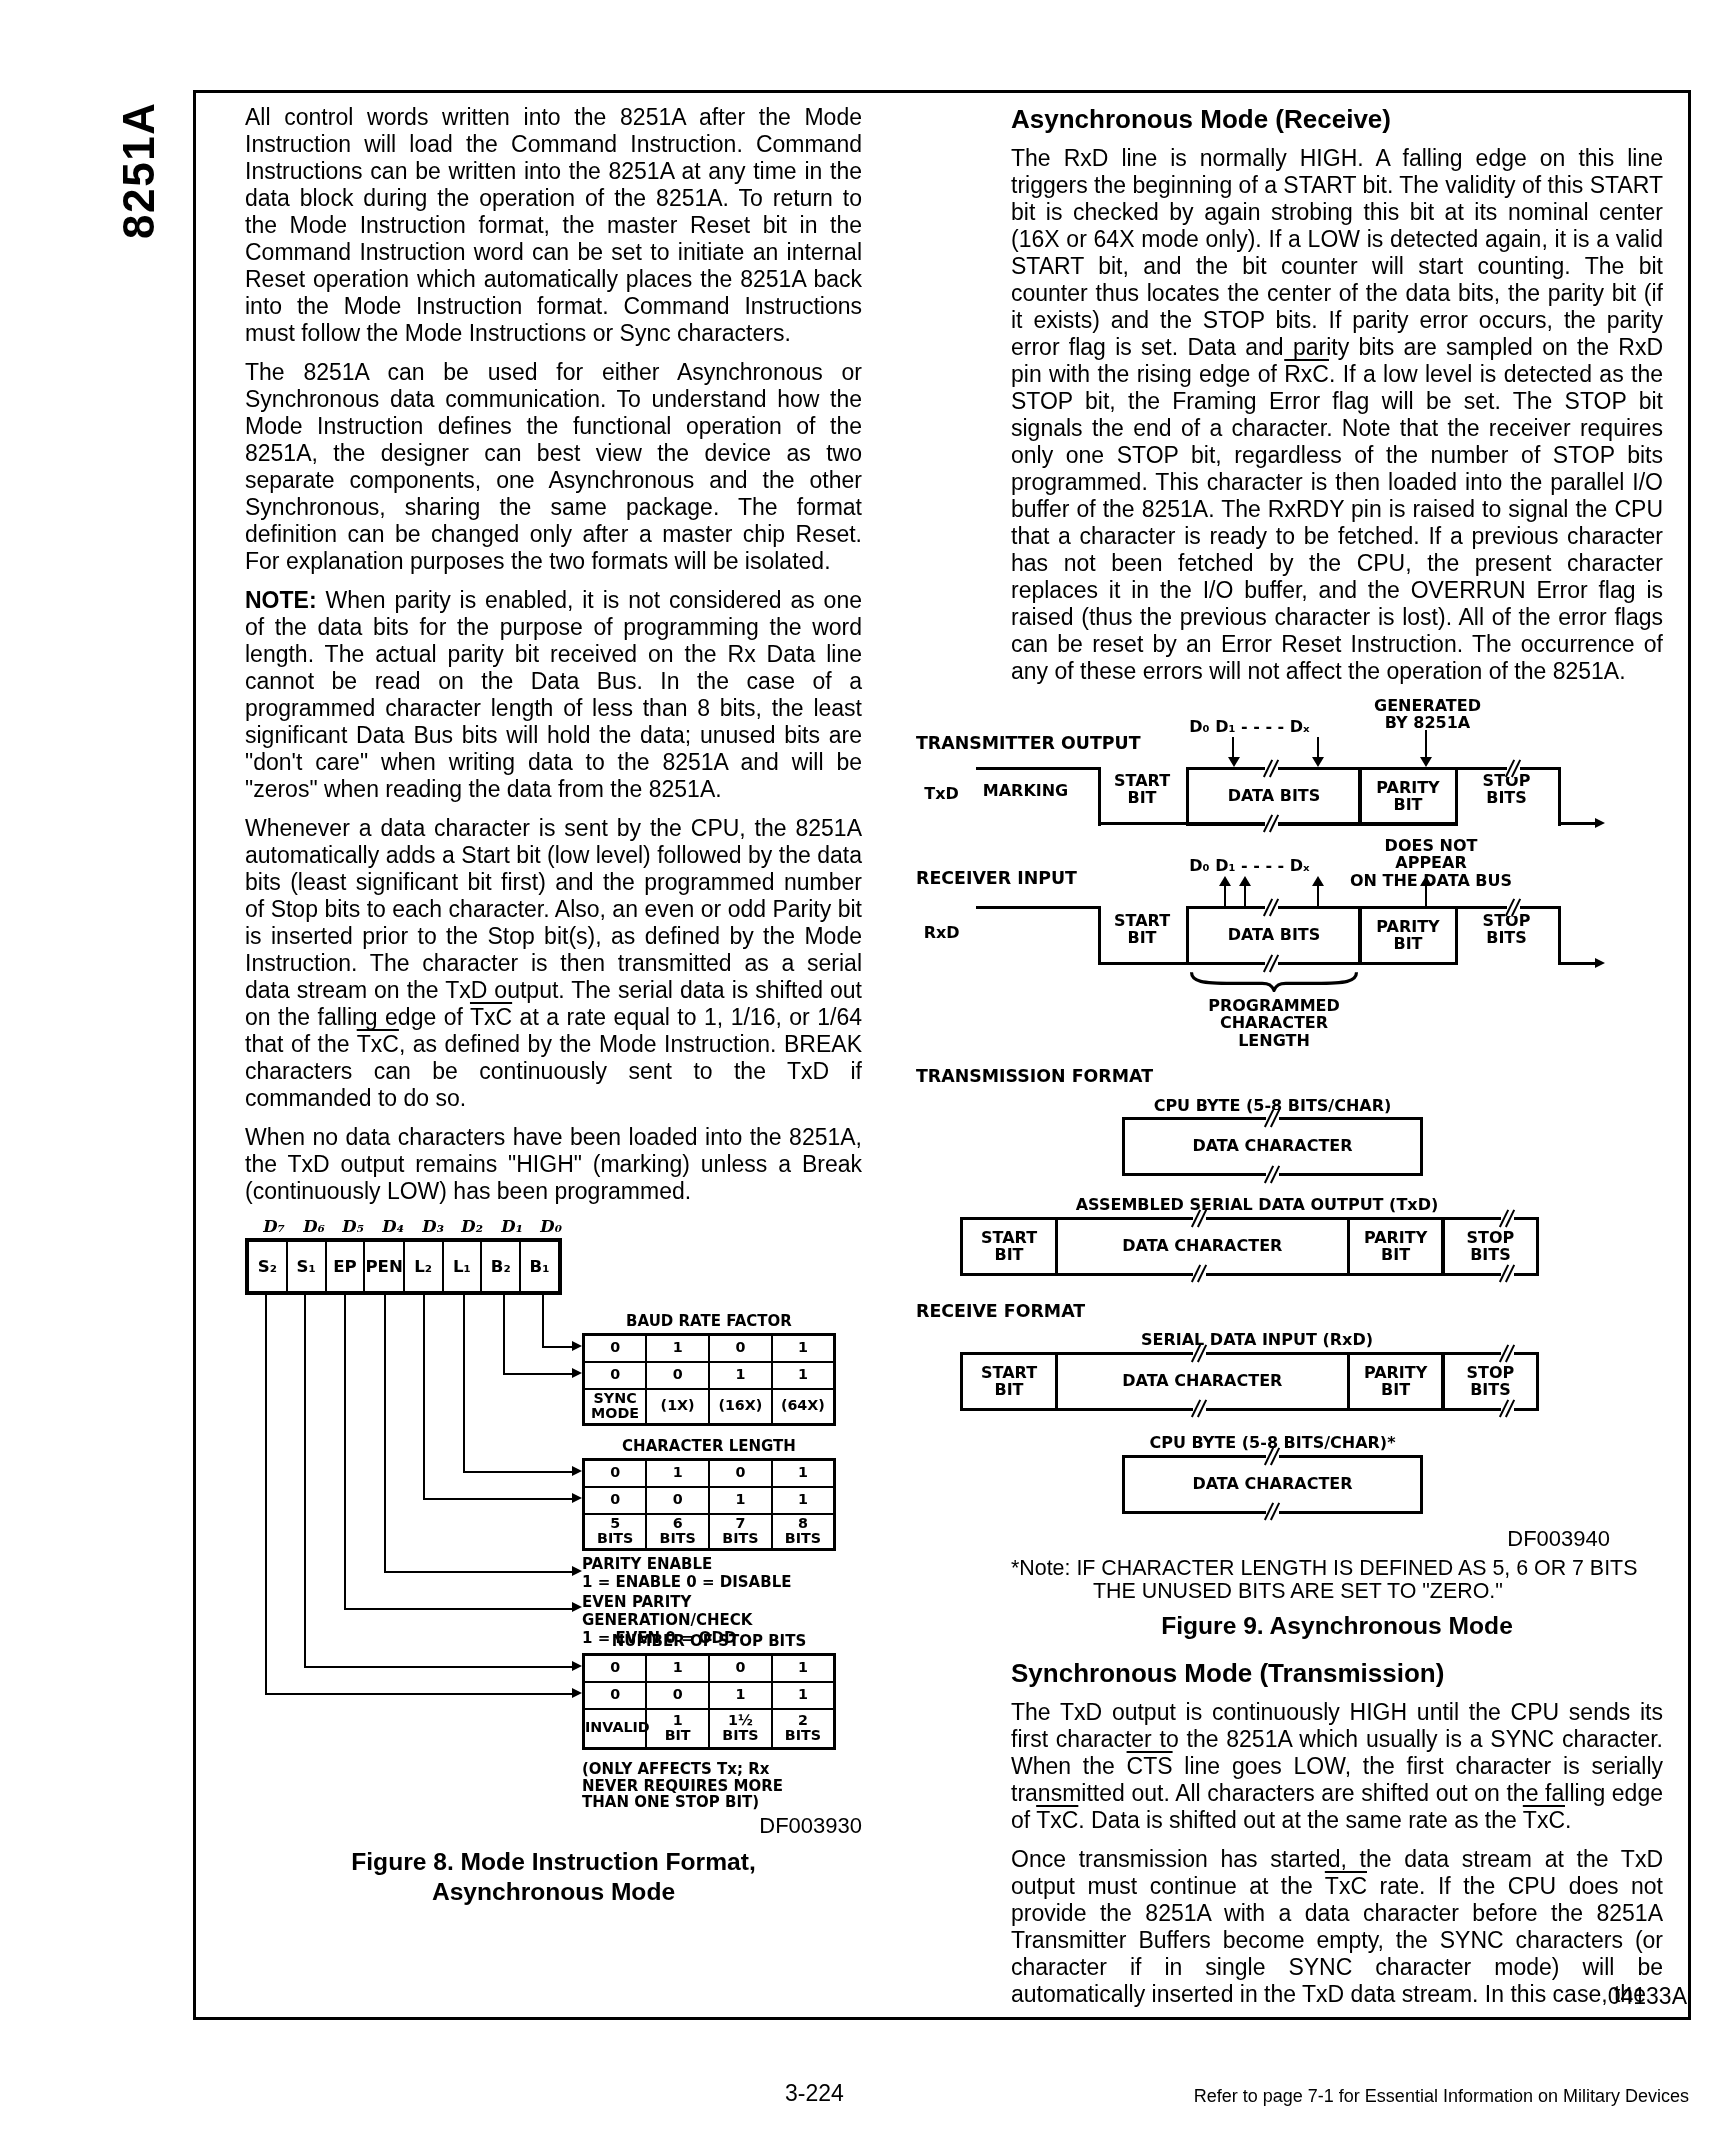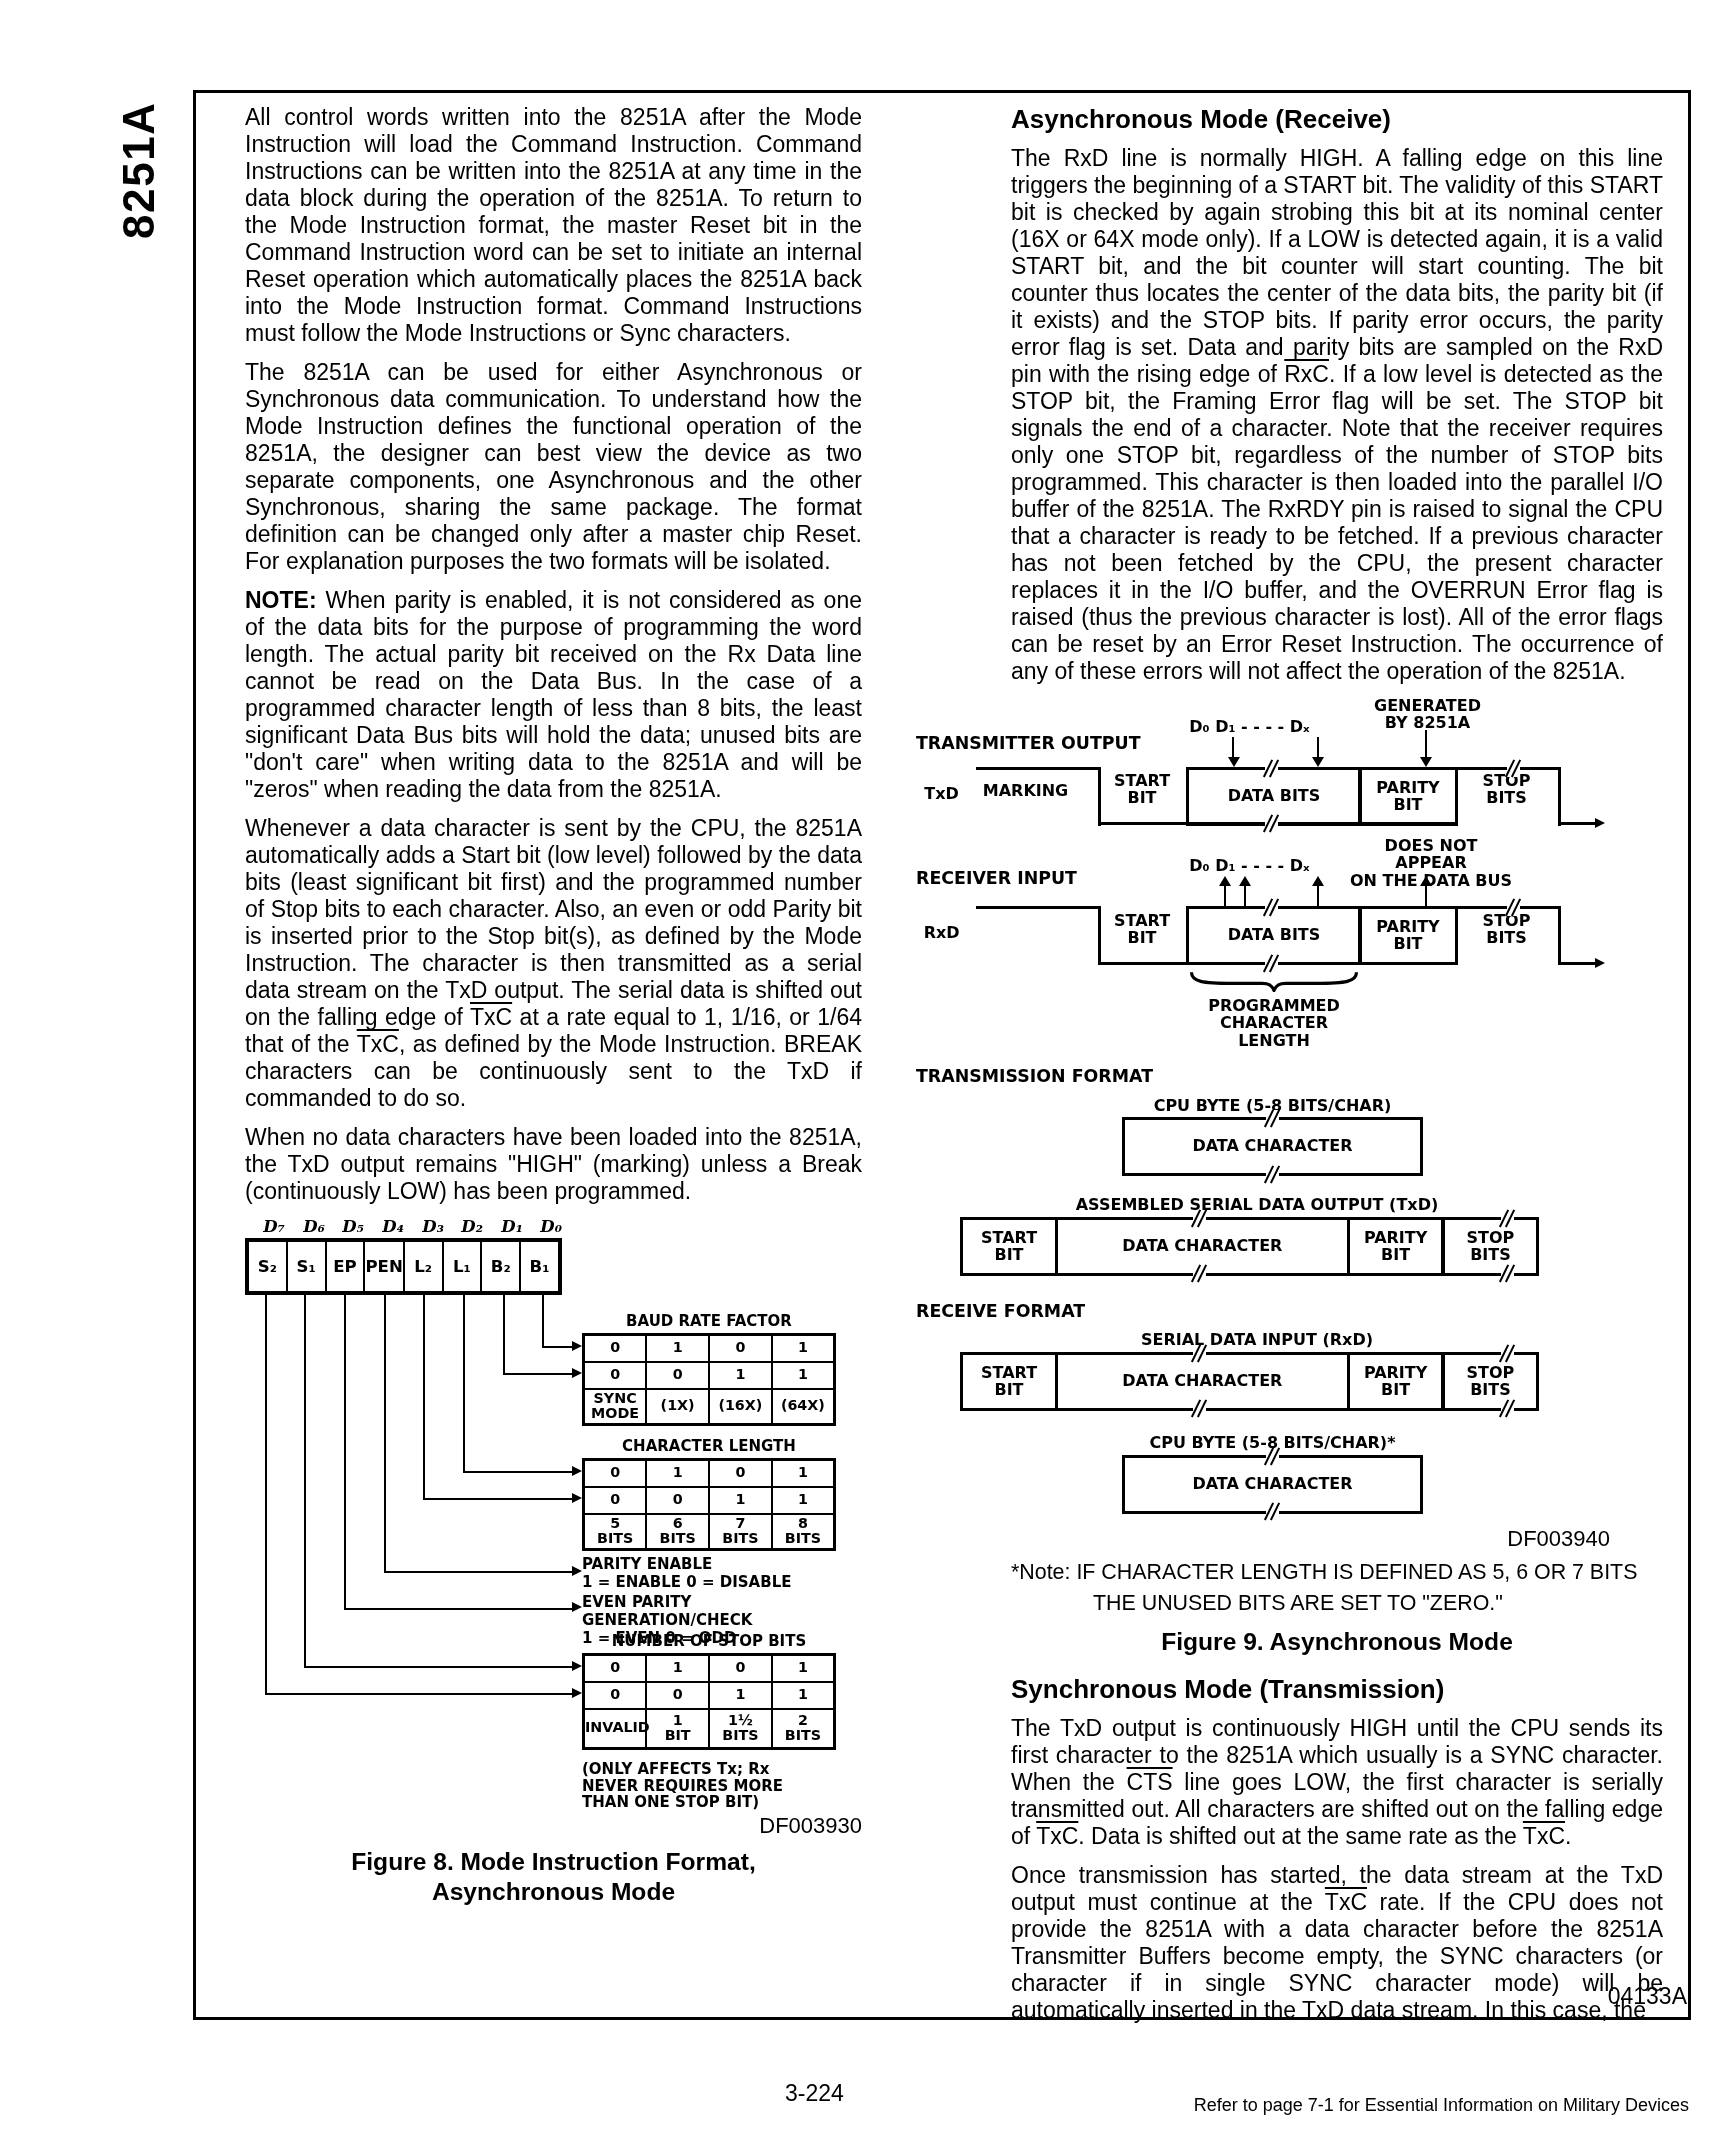--- a/index.html
+++ b/index.html
@@ -10,21 +10,21 @@
             font:bold 44px/1 "Liberation Sans",sans-serif;letter-spacing:1.6px;white-space:nowrap;}
   .content-box{position:absolute;left:193px;top:90px;width:1498px;height:1930px;
                border:3.2px solid #000;box-sizing:border-box;display:flex;
                padding:11px 20.6px 0 49px;}
   .col{display:block;}
   .col-left{width:617px;margin-right:149px;flex:none;}
   .col-right{width:652px;flex:none;}
   p.body{font-size:23px;line-height:27px;text-align:justify;margin:0 0 12px 0;}
   h2.h{font-size:26px;line-height:30px;font-weight:bold;margin:6.3px 0 11px 0;}
   .caption{font:bold 24.6px/30px "Liberation Sans",sans-serif;text-align:center;white-space:pre-line;margin:4.8px 0 0 0;}
-  .footnote{font-size:21.4px;line-height:31px;padding-left:82px;text-indent:-82px;margin:3.2px 0 8px 0;}
+  .footnote{font-size:21.4px;line-height:23px;padding-left:82px;text-indent:-82px;margin:3.2px 0 8px 0;}
   
   .fig8{position:relative;width:617px;height:625px;margin-top:3.2px;font-family:"DejaVu Sans",sans-serif;}
   .bitlbl{position:absolute;top:0;width:40px;text-align:right;
           font:italic bold 16.6px/19px "DejaVu Serif",serif;}
   .reg{position:absolute;left:0;top:20.6px;width:317px;height:57px;border:4px solid #000;
        box-sizing:border-box;display:flex;}
   .regcell{flex:1;border-right:2.4px solid #000;display:flex;align-items:center;justify-content:center;
            font:bold 16.6px "DejaVu Sans",sans-serif;}
   .regcell:last-child{border-right:none;}
   .conn{position:absolute;border-left:2.4px solid #000;border-bottom:2.4px solid #000;box-sizing:border-box;}
@@ -58,21 +58,21 @@
   .brk::before,.brk::after{content:"";position:absolute;top:-0.8px;width:2.4px;height:19px;background:#000;
         transform:rotate(26deg);}
   .brk::before{left:2.4px;} .brk::after{left:8px;}
   .cellrow{position:absolute;display:flex;}
   .cellrow .wbox{position:relative;margin-left:-3.2px;}
   .cellrow .wbox:first-child{margin-left:0;}
   .brace{position:absolute;}
   
   .f-doc{position:absolute;right:38px;top:1983px;font-size:23px;}
   .f-page{position:absolute;left:785px;top:2080px;font-size:23px;}
-  .f-mil{position:absolute;right:36px;top:2086px;font-size:18px;margin-top:9px;}
+  .f-mil{position:absolute;right:36px;top:2086px;font-size:18px;}
 </style>
 </head>
 <body>
 
 <div class="page">
 
   <div class="side-tab">8251A</div>
 
   <div class="content-box">
 

